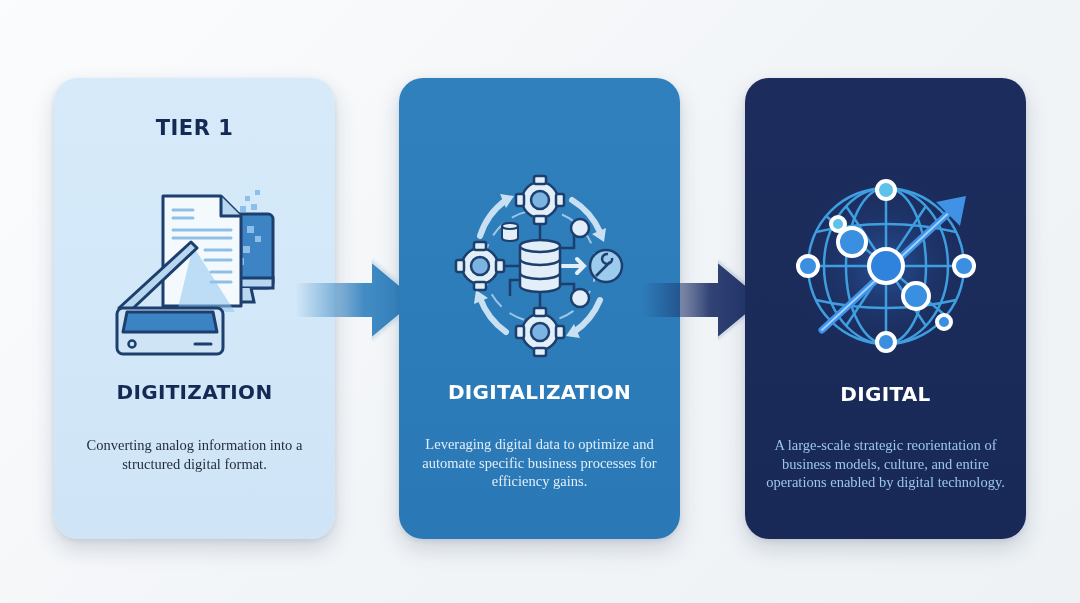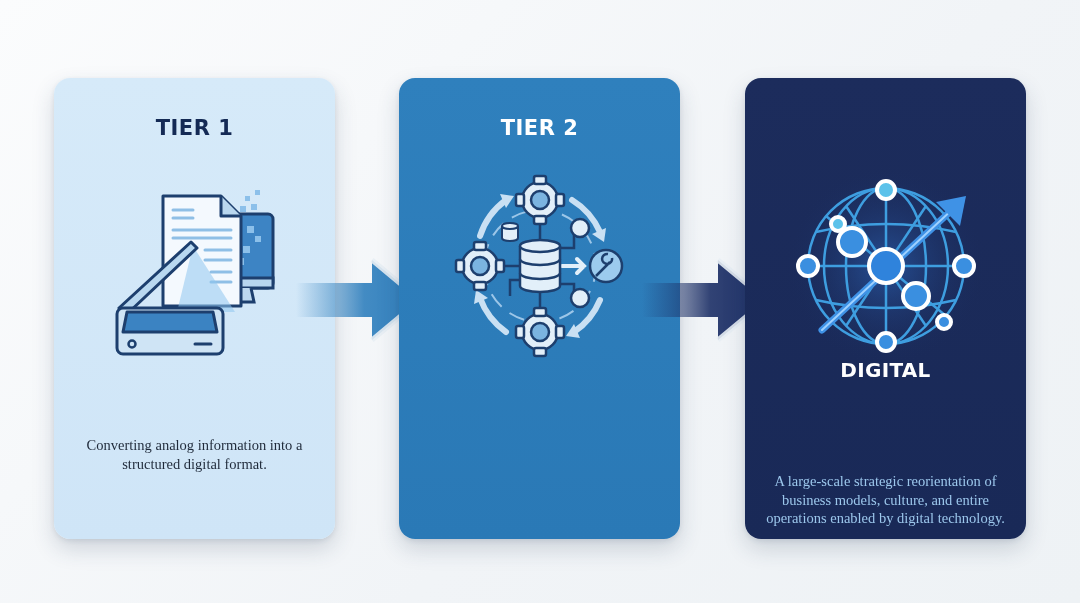--- a/index.html
+++ b/index.html
@@ -3,45 +3,45 @@
 <meta charset="utf-8">
 <style>
   html, body { margin:0; padding:0; }
   body {
     width:1080px; height:603px; overflow:hidden; position:relative;
     background: linear-gradient(135deg, #fbfcfd 0%, #f1f4f7 60%, #eef2f5 100%);
     font-family: "Liberation Sans", "DejaVu Sans", sans-serif;
   }
   .card {
     position:absolute; top:78px; width:281px; height:461px;
-    border-radius:16px; box-sizing:border-box;
+    border-radius:24px; box-sizing:border-box;
     box-shadow: 0 10px 22px rgba(40,60,90,0.18), 0 2px 5px rgba(40,60,90,0.10);
     text-align:center;
   }
   .c1 { left:54px; background: linear-gradient(180deg,#d6eaf9 0%, #cfe5f7 100%); color:#142a55; }
   .c2 { left:399px; background: linear-gradient(180deg,#2f80bd 0%, #2a79b6 100%); color:#ffffff; }
   .c3 { left:745px; background: linear-gradient(180deg,#1c2c5c 0%, #192957 100%); color:#ffffff; }
   .tier {
     position:absolute; left:0; right:0; top:38px;
     font-family:"DejaVu Sans", sans-serif; font-weight:bold; font-size:21px; letter-spacing:0.5px;
   }
   .icon { position:absolute; left:50%; top:88px; width:200px; height:200px; margin-left:-100px; }
   .title {
     position:absolute; left:0; right:0;
     font-family:"DejaVu Sans", sans-serif; font-weight:bold; font-size:20px; letter-spacing:0.3px; line-height:25px;
   }
   .c1 .title, .c2 .title { top:302px; }
-  .c3 .title { top:280px; }
+  .c3 .title { top:304px; }
   .desc {
     position:absolute; left:14px; right:14px;
     font-family:Liberation Serif, serif; font-size:14.5px; line-height:18.5px;
   }
   .c1 .desc { top:358px; color:#1f2a3a; }
   .c2 .desc { top:357px; color:#e2eef9; }
-  .c3 .desc { top:358px; color:#9cc7ec;margin-top:36px; }
+  .c3 .desc { top:358px; color:#9cc7ec; }
   .arrow { position:absolute; top:255px; width:160px; height:90px; }
   .a1 { left:282px; }
   .a2 { left:628px; }
 </style>
 </head>
 <body>
 
 <div class="card c1">
   <div class="tier">TIER 1</div>
   <svg class="icon" viewBox="0 0 200 200">
@@ -77,37 +77,37 @@
 
     <path d="M98 80 L82 146 L140 146 Z" fill="#8fc6ee" opacity="0.55"></path>
 
     <path d="M24 142 L96 76 L102 82 L32 148 Z" fill="#b9d8f0" stroke="#1d3f6e" stroke-width="3" stroke-linejoin="round"></path>
 
     <rect x="22" y="142" width="106" height="46" rx="6" fill="#cfe4f5" stroke="#1d3f6e" stroke-width="3"></rect>
     <path d="M32 146 L118 146 L122 166 L28 166 Z" fill="#3b83c2" stroke="#1d3f6e" stroke-width="3" stroke-linejoin="round"></path>
     <circle cx="37" cy="178" r="3.5" fill="none" stroke="#1d3f6e" stroke-width="2.5"></circle>
     <line x1="100" y1="178" x2="116" y2="178" stroke="#1d3f6e" stroke-width="3" stroke-linecap="round"></line>
   </svg>
+  <div class="title">DIGITIZATION</div>
   <div class="desc">Converting analog information into a structured digital format.</div>
 </div>
 
 <svg class="arrow a1" viewBox="0 0 160 90">
   <defs>
     <linearGradient id="g1" x1="0" x2="1" y1="0" y2="0">
       <stop offset="0" stop-color="#2f7fbd" stop-opacity="0"></stop>
       <stop offset="0.55" stop-color="#2f7fbd" stop-opacity="0.9"></stop>
       <stop offset="1" stop-color="#2f7fbd"></stop>
     </linearGradient>
   </defs>
   <path d="M14 28 H90 V5 L138 45 L90 85 V62 H14 Z" fill="url(#g1)" stroke="#ffffff" stroke-width="0"></path>
   <path d="M90 5 L138 45 L90 85" fill="none" stroke="#e8eef4" stroke-width="5" stroke-linejoin="miter" opacity="0.9"></path>
 </svg>
 
 <div class="card c2">
-  <div class="tier">TIER 2</div>
   <svg class="icon" viewBox="0 0 200 200">
     <g fill="none" stroke="#c9e0f3" stroke-width="6" stroke-linecap="round">
       <path d="M40 70 A72 72 0 0 1 66 34"></path>
       <path d="M132 34 A72 72 0 0 1 160 66"></path>
       <path d="M160 134 A72 72 0 0 1 134 166"></path>
       <path d="M66 166 A72 72 0 0 1 40 132"></path>
     </g>
     <g fill="#c9e0f3">
       <path d="M60 28 l14 2 l-8 12 z"></path>
       <path d="M166 62 l-2 14 l-12 -8 z"></path>
@@ -168,20 +168,22 @@
       <ellipse cx="100" cy="80" rx="20" ry="6"></ellipse>
       <path d="M80 93 a20 6 0 0 0 40 0" fill="none"></path>
       <path d="M80 107 a20 6 0 0 0 40 0" fill="none"></path>
     </g>
 
     <g fill="#e2eff9" stroke="#1d3f6e" stroke-width="2">
       <path d="M62 60 v12 a8 3 0 0 0 16 0 v-12"></path>
       <ellipse cx="70" cy="60" rx="8" ry="3"></ellipse>
     </g>
   </svg>
+  <div class="title">DIGITALIZATION</div>
+  <div class="desc">Leveraging digital data to optimize and automate specific business processes for efficiency gains.</div>
 </div>
 
 <svg class="arrow a2" viewBox="0 0 160 90">
   <defs>
     <linearGradient id="g2" x1="0" x2="1" y1="0" y2="0">
       <stop offset="0" stop-color="#1c2f66" stop-opacity="0"></stop>
       <stop offset="0.55" stop-color="#1c2f66" stop-opacity="0.9"></stop>
       <stop offset="1" stop-color="#1c2f66"></stop>
     </linearGradient>
   </defs>

